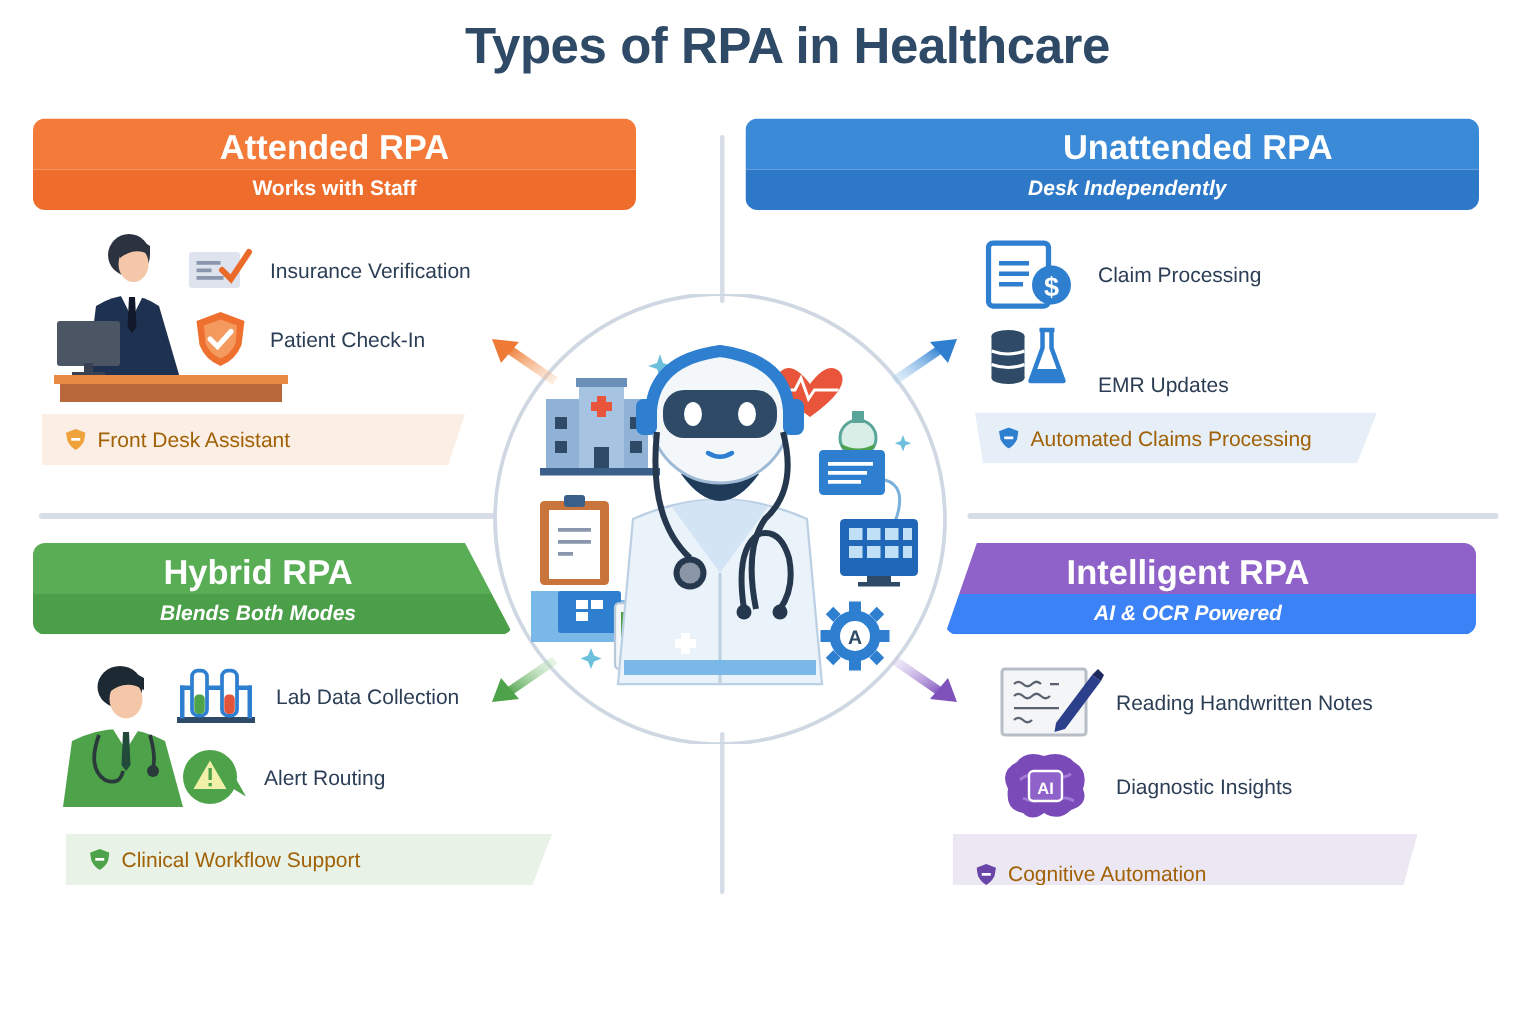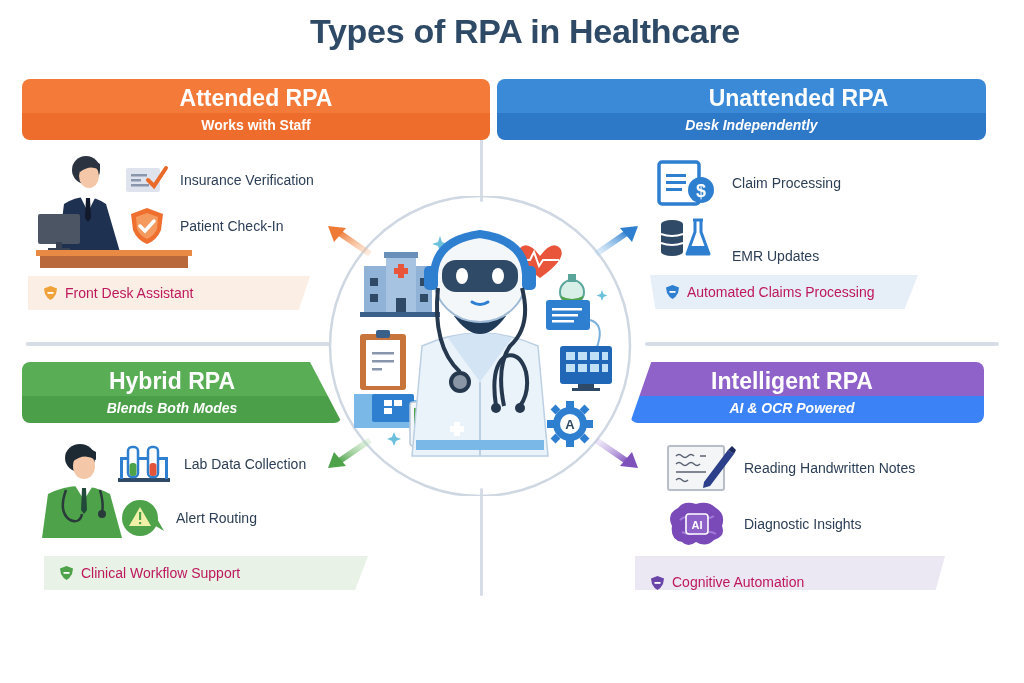--- a/index.html
+++ b/index.html
@@ -10,33 +10,33 @@
     font-size: 34px; font-weight: bold; color: #2e4a66; letter-spacing: -0.3px; margin-left: 13px; }
 
   .divider-v { position: absolute; left: 480px; width: 3px; background: #d6dde6; border-radius: 2px; }
   .divider-h { position: absolute; top: 342px; height: 4px; background: #d6dde6; border-radius: 2px; }
 
   .banner { position: absolute; color: #fff; text-align: center; border-radius: 8px; overflow: hidden; }
   .banner .b-top { height: 34px; line-height: 38px; font-size: 23px; font-weight: bold; }
   .banner .b-bot { height: 27px; line-height: 24px; font-size: 14px; font-weight: bold; }
   .banner .b-bot.it { font-style: italic; }
 
-  .b-orange { left: 22px; top: 79px; width: 468px; }
+  .b-orange { left: 22px; top: 79px; width: 402px; }
   .b-orange .b-top { background: #f47a3a; } .b-orange .b-bot { background: #ee6c2c; }
   .b-blue { left: 497px; top: 79px; width: 489px; }
   .b-blue .b-top { background: #3a8ad8; } .b-blue .b-bot { background: #2e78c8; }
   .b-green { left: 22px; top: 362px; width: 320px; clip-path: polygon(0 0, 90% 0, 100% 100%, 0 100%); }
   .b-green .b-top { background: #58ad55; } .b-green .b-bot { background: #4a9f48; }
   .b-purple { left: 630px; top: 362px; width: 354px; clip-path: polygon(6% 0, 100% 0, 100% 100%, 0 100%); }
   .b-purple .b-top { background: #8e62c8; } .b-purple .b-bot { background: #3b82f6; }
 
   .item { position: absolute; display: flex; align-items: center; gap: 10px; font-size: 14px; color: #2c3e55; }
   .item .ic { width: 46px; height: 40px; display: flex; align-items: center; justify-content: center; flex-shrink: 0; }
 
-  .tag { position: absolute; height: 34px; display: flex; align-items: center; gap: 8px; padding-left: 16px; font-size: 14px; color: #be185d; }
+  .tag { position: absolute; height: 34px; display: flex; align-items: center; gap: 8px; padding-left: 16px; font-size: 14px; color: #a16207; }
   .tag-orange { left: 28px; top: 276px; width: 282px; background: #fbeee4; clip-path: polygon(0 0, 100% 0, 96% 100%, 0 100%); }
   .tag-blue { left: 650px; top: 275px; width: 268px; background: #e6eef8; clip-path: polygon(0 0, 100% 0, 95% 100%, 2% 100%); }
   .tag-green { left: 28px; top: 556px; width: 324px; background: #e8f2e6; clip-path: polygon(0 0, 100% 0, 96% 100%, 0 100%); margin-left: 16px; }
   .tag-purple { left: 635px; top: 556px; width: 310px; background: #ece8f3; clip-path: polygon(0 0, 100% 0, 97% 100%, 0 100%); align-items: flex-end; }
   .tag svg { flex-shrink: 0; }
 
   .person { position: absolute; }
   .center { position: absolute; left: 320px; top: 196px; width: 320px; height: 300px; }
   .arrow { position: absolute; }
 </style>

